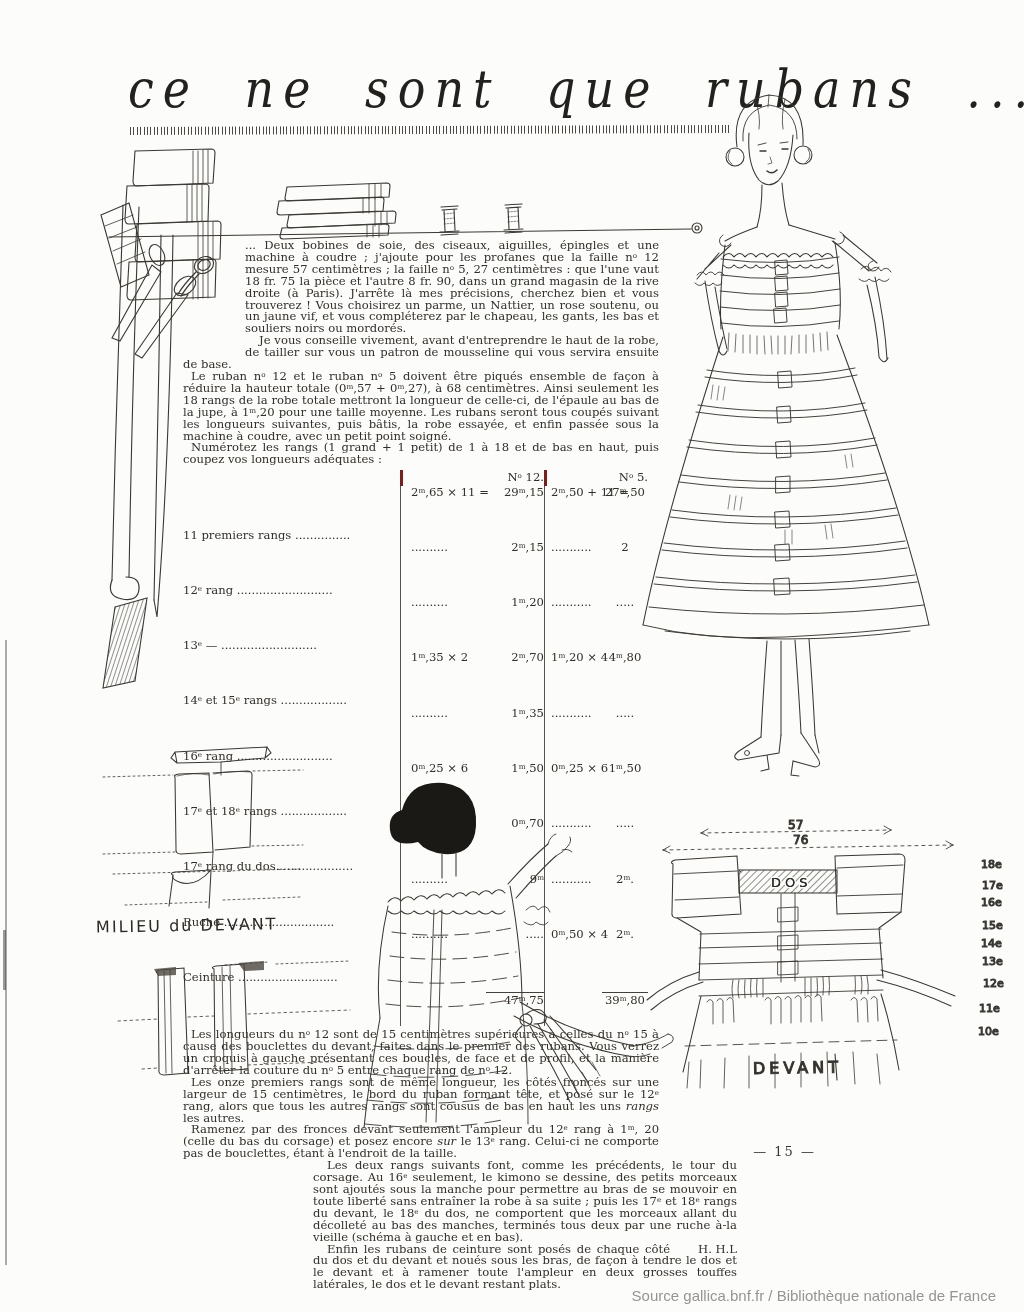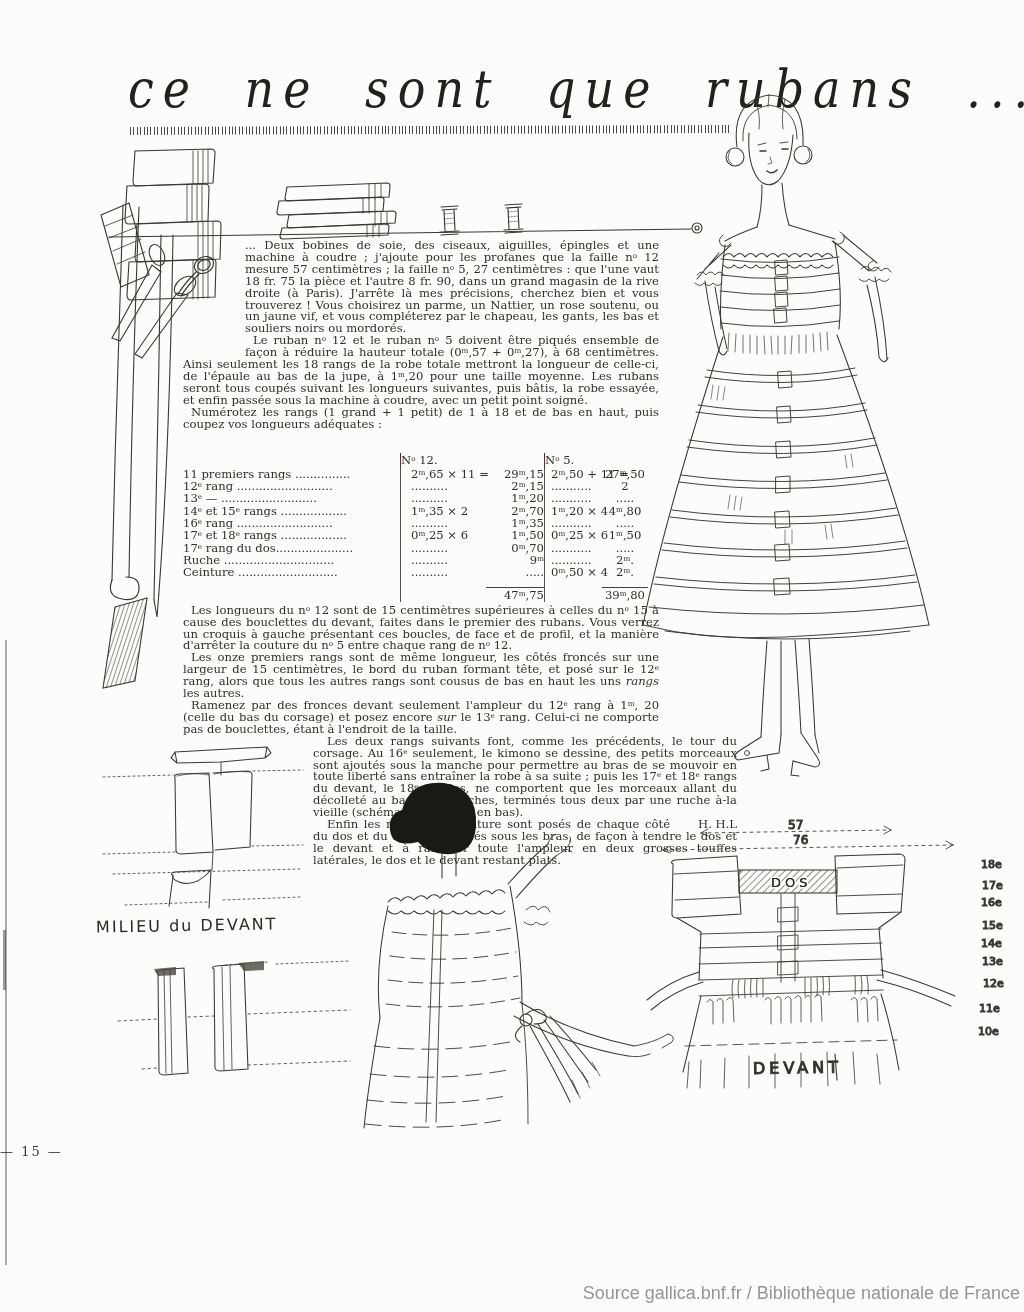--- a/index.html
+++ b/index.html
@@ -17,36 +17,36 @@
             font-size:11.6px;line-height:11.9px;text-align:justify;color:#322e29;}
   .text-col p{margin:0;}
   .float-spacer{float:left;width:62px;height:108px;}
   .ind8{text-indent:8px;} .ind14{text-indent:14px;}
   .rich sup, .text-col sup, .rtable sup{font-size:.62em;vertical-align:.42em;line-height:0;}
   .inset-block{margin-left:130px;width:424px;}
   .sig{float:right;padding-left:14px;}
   
   .rtable{margin:4px 0 3px 0;font-size:11.6px;line-height:12.3px;color:#322e29;}
   .thead{display:grid;grid-template-columns:217px 144px 104px;}
-  .thead .hc{text-align:left;border-left:1px solid #7f1d1d;padding:1px 0 2px 0;margin-top:18px;}
+  .thead .hc{text-align:right;border-left:3px solid #7f1d1d;padding:1px 0 2px 0;}
   .trow{display:grid;grid-template-columns:217px 86px 58px 58px 46px;}
-  .tl{overflow:hidden;white-space:nowrap;}
+  .tl{overflow:hidden;white-space:nowrap;margin-top:43px;}
   .ca{border-left:1px solid #55514b;padding-left:10px;white-space:nowrap;}
   .cb{text-align:right;white-space:nowrap;}
   .cc{border-left:1px solid #55514b;padding-left:6px;white-space:nowrap;}
   .cd{text-align:center;white-space:nowrap;}
   .tot .cb,.tot .cd{border-top:1px solid #44403a;margin-top:9px;padding-top:1px;}
   
   .hand{font-family:"DejaVu Sans",sans-serif;color:#2d2a26;}
   .lbl-milieu{position:absolute;left:96px;top:916px;font-size:16px;letter-spacing:2px;transform:rotate(-1deg);}
   
-  .pagenum{position:absolute;left:0;top:1144px;width:816px;text-align:left;
+  .pagenum{position:absolute;left:0;top:1144px;width:816px;text-align:right;
            font-size:13px;letter-spacing:2px;color:#3a362f;}
-  .footer{position:absolute;right:4px;bottom:8px;font-family:"Liberation Sans",sans-serif;
-          font-size:18px;color:#979594;}
+  .footer{position:absolute;right:28px;bottom:8px;font-family:"Liberation Sans",sans-serif;
+          font-size:15px;color:#979594;}
   .edge-left{position:absolute;left:5px;top:640px;width:2px;height:625px;background:#4b4741;opacity:.45;}
   .edge-left2{position:absolute;left:3px;top:930px;width:3px;height:60px;background:#3a362f;opacity:.5;}
   svg{position:absolute;overflow:visible;}
   svg text{font-family:"DejaVu Sans",sans-serif;fill:#2d2a26;}
 </style>
 </head>
 <body>
 
 <div class="page">
 
@@ -196,20 +196,21 @@
         <path d="M126,652 L104,666 Q96,672 103,675 L132,670 L134,684 L126,686 M146,650 L144,668 L132,670"></path>
         <path d="M166,648 L182,672 Q188,681 180,682 L158,676 L156,690 L164,691 M180,650 L184,668"></path>
         <circle cx="112" cy="668" r="2.5" stroke-width=".9"></circle>
       </g>
     </g>
   </svg>
 
   <div class="text-col">
     <div class="float-spacer"></div>
     <p class="rich">... Deux bobines de soie, des ciseaux, aiguilles, épingles et une machine à coudre ; j'ajoute pour les profanes que la faille n<sup>o</sup> 12 mesure 57 centimètres ; la faille n<sup>o</sup> 5, 27 centimètres : que l'une vaut 18 fr. 75 la pièce et l'autre 8 fr. 90, dans un grand magasin de la rive droite (à Paris). J'arrête là mes précisions, cherchez bien et vous trouverez ! Vous choisirez un parme, un Nattier, un rose soutenu, ou un jaune vif, et vous compléterez par le chapeau, les gants, les bas et souliers noirs ou mordorés.</p>
+    <p class="rich ind14">Je vous conseille vivement, avant d'entreprendre le haut de la robe, de tailler sur vous un patron de mousseline qui vous servira ensuite de base.</p>
     <p class="rich ind8">Le ruban n<sup>o</sup> 12 et le ruban n<sup>o</sup> 5 doivent être piqués ensemble de façon à réduire la hauteur totale (0<sup>m</sup>,57 + 0<sup>m</sup>,27), à 68 centimètres. Ainsi seulement les 18 rangs de la robe totale mettront la longueur de celle-ci, de l'épaule au bas de la jupe, à 1<sup>m</sup>,20 pour une taille moyenne. Les rubans seront tous coupés suivant les longueurs suivantes, puis bâtis, la robe essayée, et enfin passée sous la machine à coudre, avec un petit point soigné.</p>
     <p class="rich ind8">Numérotez les rangs (1 grand + 1 petit) de 1 à 18 et de bas en haut, puis coupez vos longueurs adéquates :</p>
 
     <div class="rtable">
       <div class="thead">
         <span></span>
         <span class="hc rich">N<sup>o</sup> 12.</span>
         <span class="hc rich">N<sup>o</sup> 5.</span>
       </div>
       <div class="trow">

